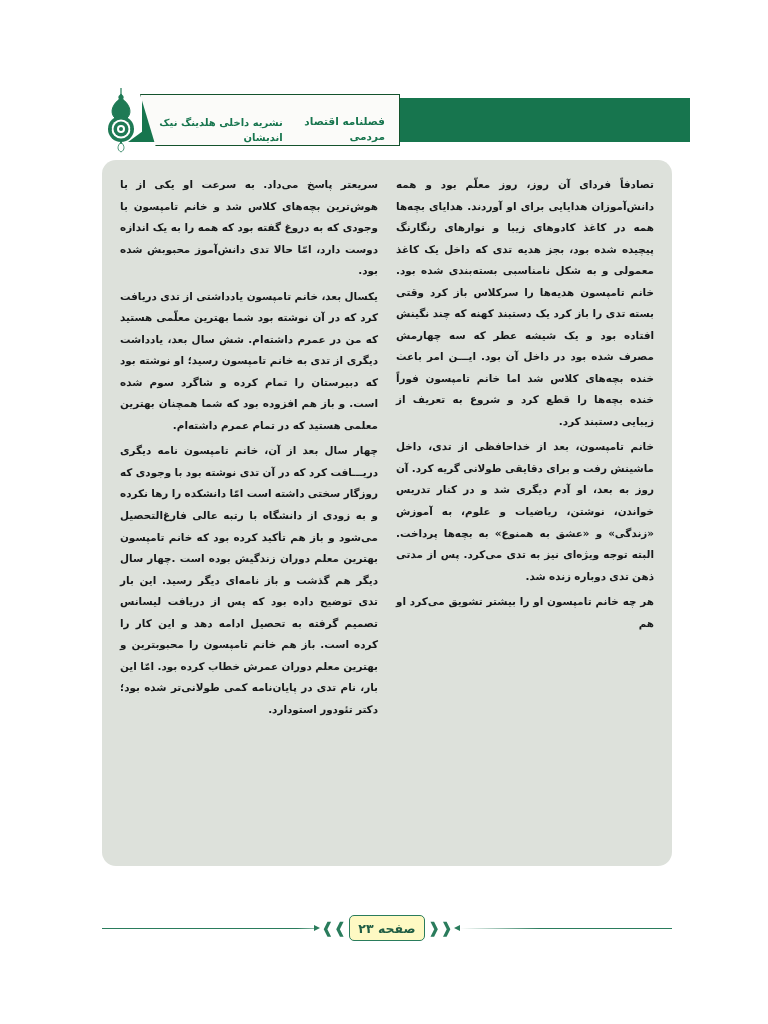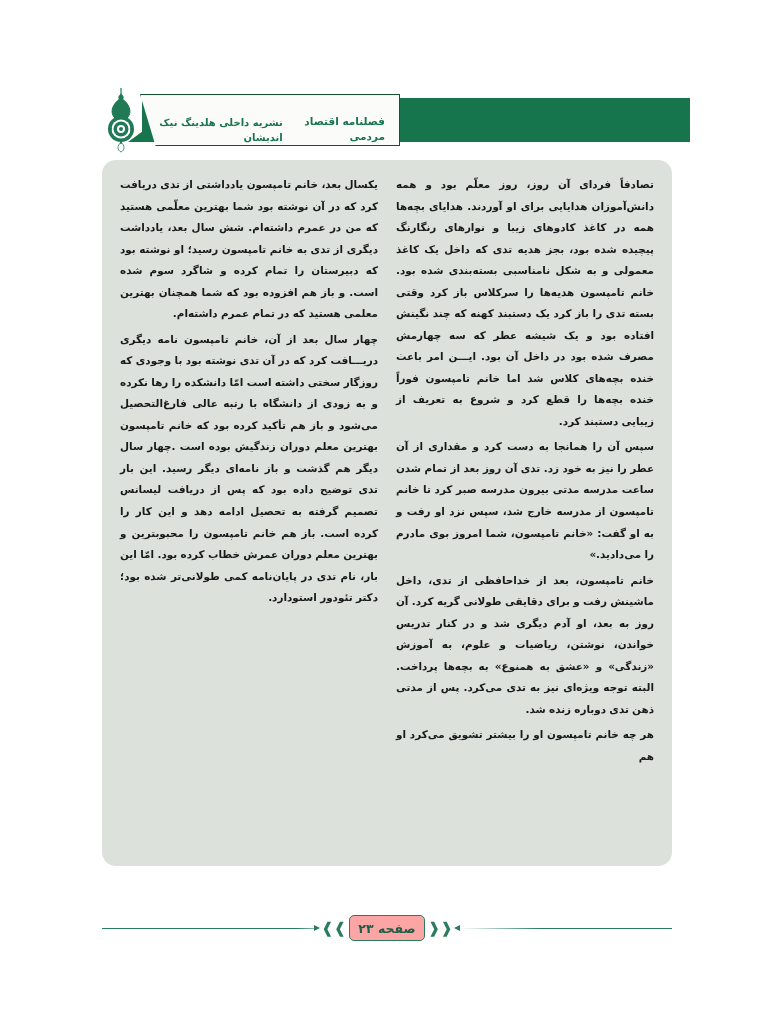--- a/index.html
+++ b/index.html
@@ -170,21 +170,21 @@
     padding: 0 1px;
     font-family: "DejaVu Sans", sans-serif;
   }
 
   .page-badge {
     flex: 0 0 auto;
     min-width: 74px;
     height: 26px;
     border: 1.4px solid #2a7c5c;
     border-radius: 5px;
-    background: #fca5a5;
+    background: #fef9c3;
     display: flex;
     align-items: center;
     justify-content: center;
     color: #1f5c44;
     font-size: 12.5px;
     font-weight: bold;
     margin: 0 2px;
     padding: 0 8px;
     box-sizing: border-box;
   }
@@ -219,26 +219,26 @@
     <div class="masthead-plate">
       <div class="line1">فصلنامه اقتصاد مردمی</div>
       <div class="line2">نشریه داخلی هلدینگ نیک اندیشان</div>
     </div>
   </div>
 
   <div class="content-box">
 
     <div class="col">
       <p>تصادفاً فردای آن روز، روز معلّم بود و همه دانش‌آموزان هدایایی برای او آوردند. هدایای بچه‌ها همه در کاغذ کادوهای زیبا و نوارهای رنگارنگ پیچیده شده بود، بجز هدیه تدی که داخل یک کاغذ معمولی و به شکل نامناسبی بسته‌بندی شده بود. خانم تامپسون هدیه‌ها را سرکلاس باز کرد وقتی بسته تدی را باز کرد یک دستبند کهنه که چند نگینش افتاده بود و یک شیشه عطر که سه چهارمش مصرف شده بود در داخل آن بود. ایـــن امر باعث خنده بچه‌های کلاس شد اما خانم تامپسون فوراً خنده بچه‌ها را قطع کرد و شروع به تعریف از زیبایی دستبند کرد.</p>
-      <p>سپس آن را همانجا به دست کرد و مقداری از آن عطر را نیز به خود زد. تدی آن روز بعد از تمام شدن ساعت مدرسه مدتی بیرون مدرسه صبر کرد تا خانم تامپسون از مدرسه خارج شد، سپس نزد او رفت و به او گفت: «خانم تامپسون، شما امروز بوی مادرم را می‌دادید.»</p>
       <p>خانم تامپسون، بعد از خداحافظی از تدی، داخل ماشینش رفت و برای دقایقی طولانی گریه کرد. آن روز به بعد، او آدم دیگری شد و در کنار تدریس خواندن، نوشتن، ریاضیات و علوم، به آموزش «زندگی» و «عشق به همنوع» به بچه‌ها پرداخت. البته توجه ویژه‌ای نیز به تدی می‌کرد. پس از مدتی ذهن تدی دوباره زنده شد.</p>
       <p>هر چه خانم تامپسون او را بیشتر تشویق می‌کرد او هم</p>
     </div>
 
     <div class="col">
+      <p>سریعتر پاسخ می‌داد. به سرعت او یکی از با هوش‌ترین بچه‌های کلاس شد و خانم تامپسون با وجودی که به دروغ گفته بود که همه را به یک اندازه دوست دارد، امّا حالا تدی دانش‌آموز محبوبش شده بود.</p>
       <p>یکسال بعد، خانم تامپسون یادداشتی از تدی دریافت کرد که در آن نوشته بود شما بهترین معلّمی هستید که من در عمرم داشته‌ام. شش سال بعد، یادداشت دیگری از تدی به خانم تامپسون رسید؛ او نوشته بود که دبیرستان را تمام کرده و شاگرد سوم شده است. و باز هم افزوده بود که شما همچنان بهترین معلمی هستید که در تمام عمرم داشته‌ام.</p>
       <p>چهار سال بعد از آن، خانم تامپسون نامه دیگری دریـــافت کرد که در آن تدی نوشته بود با وجودی که روزگار سختی داشته است امّا دانشکده را رها نکرده و به زودی از دانشگاه با رتبه عالی فارغ‌التحصیل می‌شود و باز هم تأکید کرده بود که خانم تامپسون بهترین معلم دوران زندگیش بوده است .چهار سال دیگر هم گذشت و باز نامه‌ای دیگر رسید. این بار تدی توضیح داده بود که پس از دریافت لیسانس تصمیم گرفته به تحصیل ادامه دهد و این کار را کرده است. باز هم خانم تامپسون را محبوبترین و بهترین معلم دوران عمرش خطاب کرده بود. امّا این بار، نام تدی در پایان‌نامه کمی طولانی‌تر شده بود؛ دکتر تئودور استودارد.</p>
     </div>
 
   </div>
 
   <div class="footer">
     <div class="rule rule-right"></div>
     <div class="arrowhead to-left"></div>
     <span class="orn">❰❰</span>

